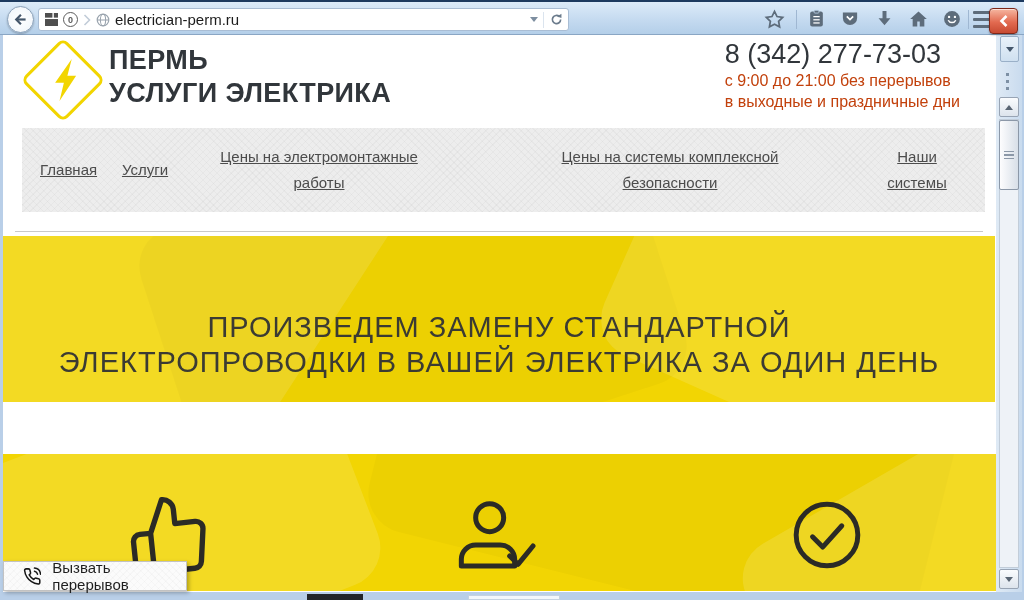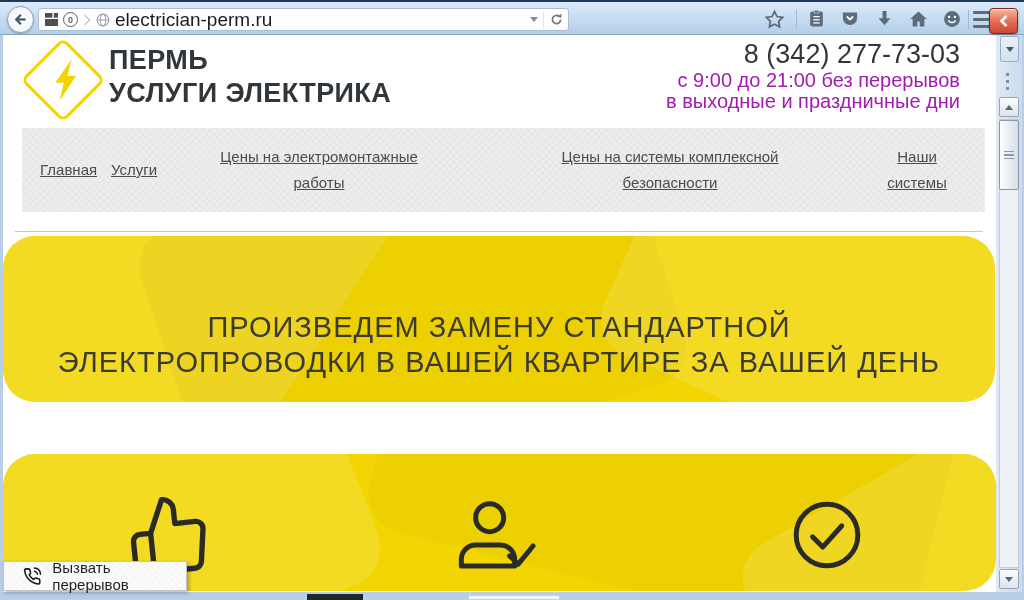--- a/index.html
+++ b/index.html
@@ -8,21 +8,21 @@
   .frame-top { position:absolute; left:0; top:0; width:1024px; height:2px; background:#1d3a5f; }
 
   
   .toolbar { position:absolute; left:0; top:2px; width:1024px; height:33px;
     background:linear-gradient(#dcebf9,#c3d9ef 60%,#b4cfe9); border-bottom:1px solid #8aa6c4; }
   .back-btn { position:absolute; left:7px; top:4px; width:27px; height:27px; border-radius:50%;
     background:radial-gradient(#ffffff,#eef4fa); border:1px solid #8ba1b9; box-shadow:0 1px 2px rgba(0,0,0,.25);
     display:flex; align-items:center; justify-content:center; }
   .addr-bar { position:absolute; left:38px; top:6px; width:531px; height:23px; background:#fff;
     border:1px solid #a9bdd4; border-radius:3px; display:flex; align-items:center; padding:0 4px 0 6px; gap:5px; }
-  .url-text { font-size:19px; color:#1c1c1c; white-space:nowrap; }
+  .url-text { font-size:15px; color:#1c1c1c; white-space:nowrap; }
   .addr-spacer { flex:1; }
   .badge-circle { width:15px; height:15px; border:1.6px solid #5c5c5c; border-radius:50%;
     font-size:9px; color:#5c5c5c; display:flex; align-items:center; justify-content:center; font-weight:bold; }
   .tri-down { width:0; height:0; border-left:4px solid transparent; border-right:4px solid transparent;
     border-top:5px solid #7d8ea0; }
   .addr-sep { width:1px; height:16px; background:#dbe4ee; }
   .search-bar { position:absolute; left:577px; top:6px; width:181px; height:23px; background:#fff;
     border:1px solid #a9bdd4; border-radius:3px; display:flex; align-items:center; padding:0 6px; gap:5px; }
   .search-bar input { flex:1; border:none; outline:none; font-size:14px; background:transparent;
     font-family:"Liberation Sans", sans-serif; min-width:0; }
@@ -40,35 +40,35 @@
   
   .viewport { position:absolute; left:3px; top:35px; width:993px; height:557px; background:#fff; overflow:hidden; }
 
   .site-header { position:relative; height:93px; background:#fff; }
   .logo-diamond { position:absolute; left:30px; top:15px; width:60px; height:60px;
     border:3px solid #f2d500; border-radius:7px; transform:rotate(45deg); background:#fff;
     display:flex; align-items:center; justify-content:center; }
   .logo-bolt { transform:rotate(-45deg); }
   .site-title { position:absolute; left:106px; top:9px; font-size:27px; line-height:33px;
     font-weight:bold; color:#31363b; letter-spacing:.4px; }
-  .header-right { position:absolute; right:36px; top:3px; text-align:right; color:#31363b; }
+  .header-right { position:absolute; right:36px; top:3px; color:#31363b; }
   .phone-number { font-size:27px; line-height:32px; }
-  .schedule { font-size:20px; line-height:21px; color:#a21caf; }
+  .schedule { font-size:16px; line-height:21px; color:#c2410c; }
 
   .nav { position:relative; margin-left:19px; width:963px; height:84px; background-color:#ededed;
     background-image:repeating-linear-gradient(45deg, rgba(0,0,0,.028) 0 1px, transparent 1px 5px),
       repeating-linear-gradient(-45deg, rgba(0,0,0,.028) 0 1px, transparent 1px 5px); }
   .nav a { position:absolute; top:50%; transform:translateY(-50%); font-size:15px; line-height:26px;
     color:#4c4c4c; text-decoration:underline; text-align:center; cursor:pointer; }
-  .nav-0 { left:18px; } .nav-1 { left:89px; }
+  .nav-0 { left:18px; } .nav-1 { left:100px; }
   .nav-2 { left:174px; width:246px; } .nav-3 { left:510px; width:276px; } .nav-4 { left:850px; width:90px; }
 
   .rule { margin:19px 13px 0 12px; border-top:1px solid #c9c9c9; }
 
-  .yellow { background:#f2d503; position:relative; overflow:hidden;border-radius:32px; }
+  .yellow { background:#f2d503; position:relative; overflow:hidden; }
   .banner { margin-top:4px; width:992px; height:166px; }
   .banner-text { position:relative; z-index:2; padding-top:74px; text-align:center;
     font-size:29px; line-height:35px; color:#3b3b33; letter-spacing:1px; font-weight:300; }
   .tex { position:absolute; background:rgba(255,255,255,.13); border-radius:40px; }
   .tex.dark { background:rgba(0,0,0,.025); }
 
   .features { margin-top:52px; width:993px; height:137px; }
   .feat-icon { position:absolute; z-index:2; }
   .feat-thumb { left:123px; top:38px; transform:rotate(-6deg); }
   .feat-user  { left:455px; top:42px; }
@@ -228,21 +228,21 @@
   </div>
 
   <div class="rule"></div>
 
   <div class="yellow banner">
     <div class="tex" style="left:-90px; top:-220px; width:380px; height:620px; transform:rotate(33deg);"></div>
     <div class="tex dark" style="left:160px; top:-80px; width:500px; height:300px; transform:rotate(-18deg);"></div>
     <div class="tex" style="left:620px; top:-60px; width:420px; height:260px; transform:rotate(24deg);"></div>
     <div class="banner-text">
       <div>ПРОИЗВЕДЕМ ЗАМЕНУ СТАНДАРТНОЙ</div>
-      <div>ЭЛЕКТРОПРОВОДКИ В ВАШЕЙ КВАРТИРЕ ЗА ВАШЕЙ ДЕНЬ</div>
+      <div>ЭЛЕКТРОПРОВОДКИ В ВАШЕЙ ЭЛЕКТРИКА ЗА ОДИН ДЕНЬ</div>
     </div>
   </div>
 
   <div class="yellow features">
     <div class="tex" style="left:-60px; top:-40px; width:420px; height:240px; transform:rotate(-21deg);"></div>
     <div class="tex dark" style="left:380px; top:-120px; width:560px; height:260px; transform:rotate(14deg);"></div>
     <div class="tex" style="left:760px; top:20px; width:300px; height:220px; transform:rotate(-30deg);"></div>
 
     <div class="feat-icon feat-thumb">
       <svg width="86" height="86" viewBox="0 0 24 24">

